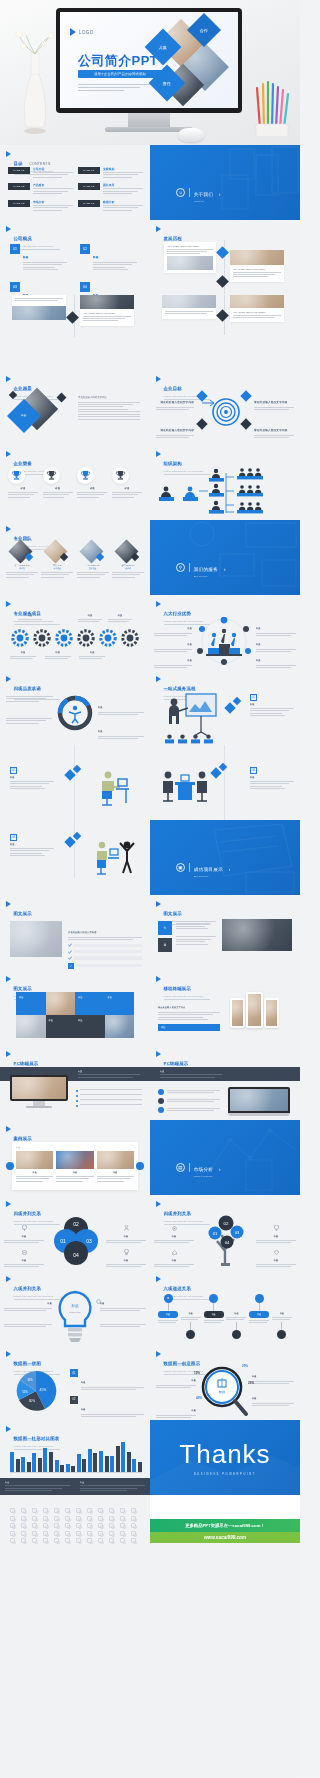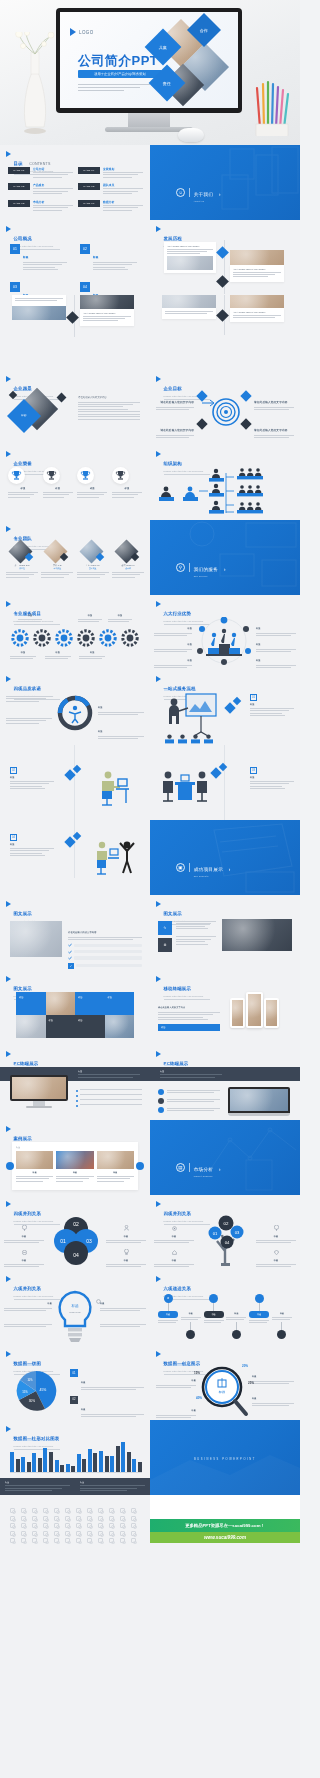--- a/index.html
+++ b/index.html
@@ -1858,20 +1858,21 @@
                 <i style="background:#5b6877"></i>
               </span>
           </div>
         </div>
       </div>
 
       <div class="slide blue" style="display:flex;flex-direction:column;align-items:center;justify-content:center;">
         <svg class="bgmark" viewBox="0 0 150 75">
           <path d="M0 60 L40 40 L80 55 L120 35 L150 48 L150 75 L0 75Z" fill="#fff" opacity=".3"></path>
         </svg>
+        <span class="thanks">Thanks</span>
         <span class="thanks-sub">BUSINESS POWERPOINT</span>
       </div>
     </div>
 
     <div class="row">
       <div class="slide" style="height:50px;">
         <div class="icgrid">
           <i></i>
             <i></i>
             <i></i>

